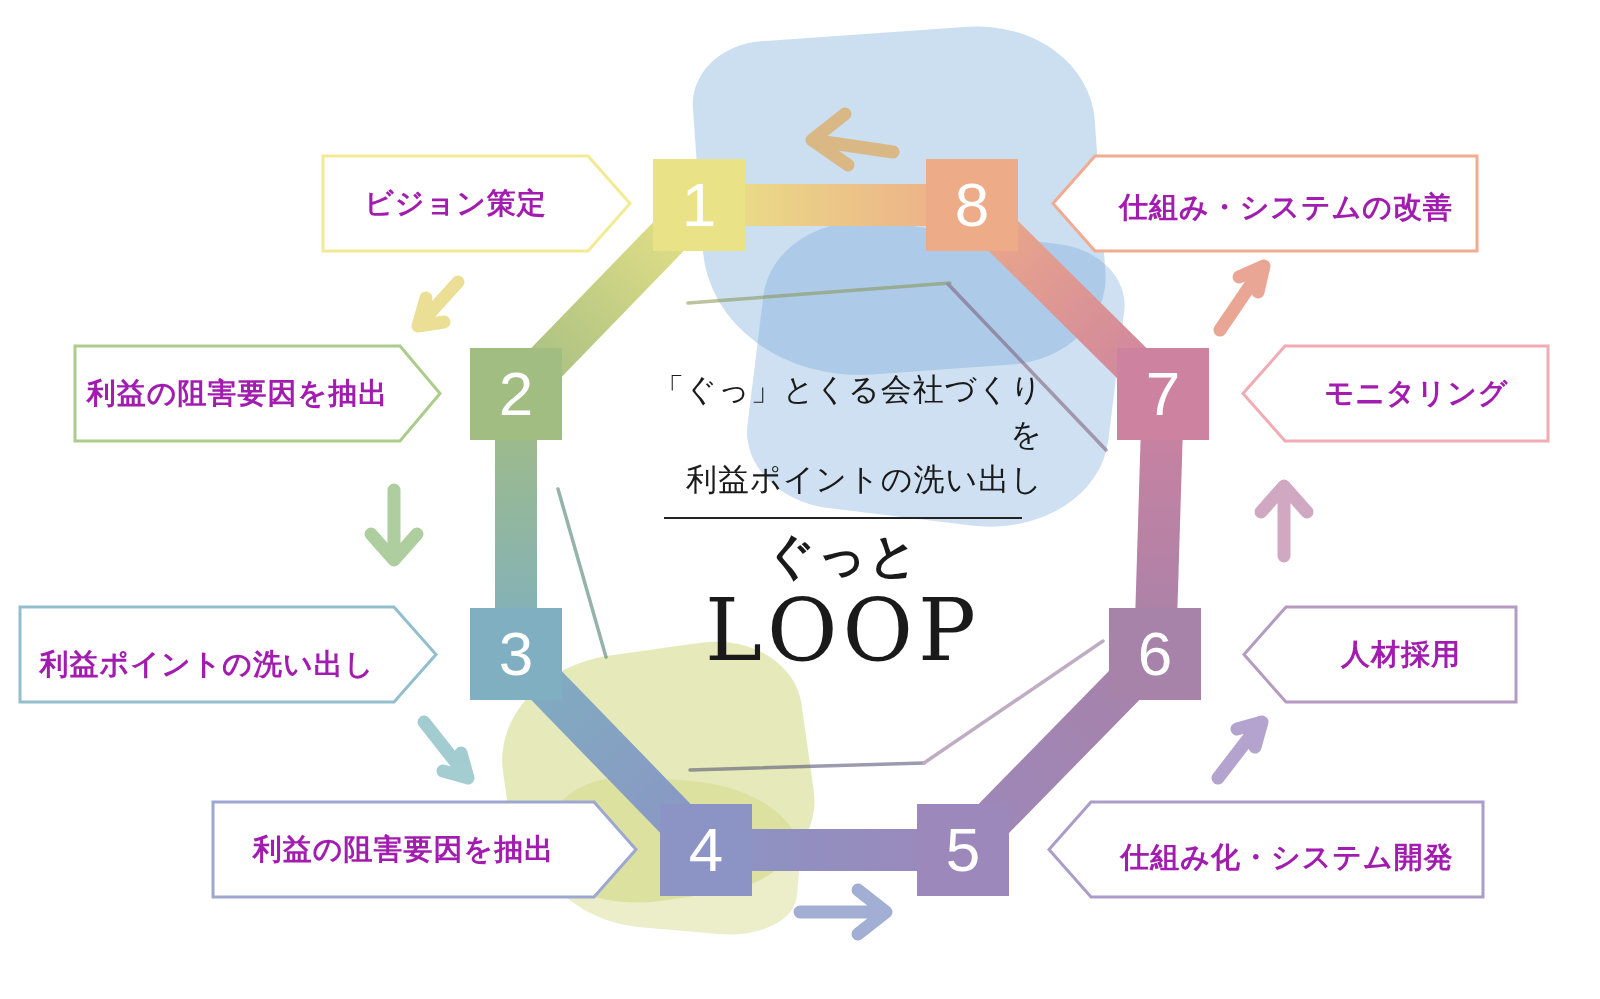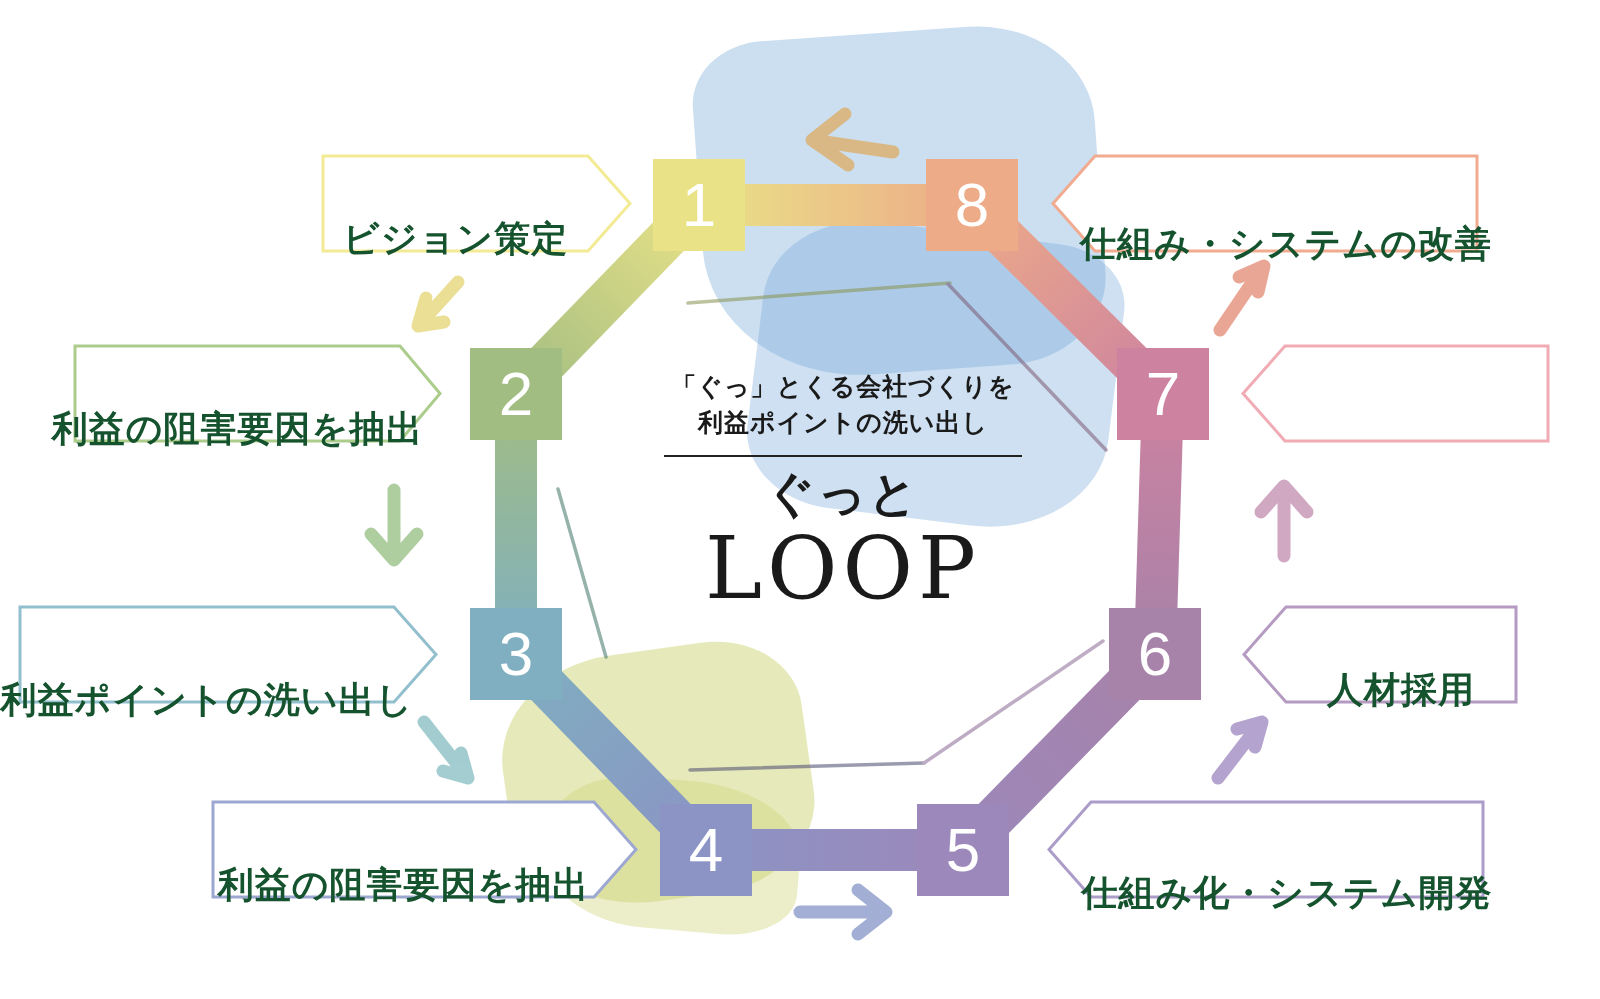--- a/index.html
+++ b/index.html
@@ -17,34 +17,34 @@
     position:absolute;width:92px;height:92px;z-index:3;
     display:flex;align-items:center;justify-content:center;
     color:#fff;font-size:62px;font-weight:400;line-height:1;
   }
   .n1{left:653px;top:159px;} .n2{left:470px;top:348px;}
   .n3{left:470px;top:608px;} .n4{left:660px;top:804px;}
   .n5{left:917px;top:804px;} .n6{left:1109px;top:608px;}
   .n7{left:1117px;top:348px;} .n8{left:926px;top:159px;}
   .lbl{
     position:absolute;z-index:4;display:flex;align-items:center;justify-content:center;
-    font-weight:800;font-size:36px;letter-spacing:1px;white-space:nowrap;color:#14532d;margin-top:36px;
+    font-weight:800;font-size:29px;letter-spacing:1px;white-space:nowrap;color:#a21caf;
   }
   .lbl1{left:323px;top:156px;width:265px;height:95px;}
   .lbl2{left:75px;top:346px;width:325px;height:95px;}
   .lbl3{left:20px;top:607px;width:374px;height:115px;}
   .lbl4{left:213px;top:802px;width:381px;height:95px;}
   .lbl5{left:1091px;top:802px;width:392px;height:111px;}
   .lbl6{left:1286px;top:607px;width:230px;height:95px;}
   .lbl7{left:1285px;top:346px;width:263px;height:95px;}
   .lbl8{left:1095px;top:156px;width:382px;height:104px;}
   .center-block{
     position:absolute;left:643px;top:368px;width:400px;z-index:4;text-align:center;
   }
-  .center-sub{font-size:25px;font-weight:700;line-height:1.45;letter-spacing:1px;}
+  .center-sub{font-size:31px;font-weight:400;line-height:1.45;letter-spacing:1px;text-align:right;}
   .center-rule{width:358px;height:0;border-top:2px solid #222;margin:14px auto 6px auto;}
   .center-jp{font-family:"DejaVu Serif","Liberation Serif",serif;font-weight:700;font-size:48px;line-height:1.25;letter-spacing:2px;}
   .center-en{font-family:"DejaVu Serif","Liberation Serif",serif;font-weight:500;font-size:86px;line-height:1.05;letter-spacing:5px;}
 </style>
 </head>
 <body>
 
 <div class="canvas">
 
   <div class="blob blob-blue-a"></div>
@@ -154,20 +154,21 @@
   <div class="node n8" style="background: rgb(237, 171, 136);">
       <span>8</span>
     </div>
 
   <div class="lbl lbl1">ビジョン策定</div>
   <div class="lbl lbl2">利益の阻害要因を抽出</div>
   <div class="lbl lbl3">利益ポイントの洗い出し</div>
   <div class="lbl lbl4">利益の阻害要因を抽出</div>
   <div class="lbl lbl5">仕組み化・システム開発</div>
   <div class="lbl lbl6">人材採用</div>
+  <div class="lbl lbl7">モニタリング</div>
   <div class="lbl lbl8">仕組み・システムの改善</div>
 
   <div class="center-block">
     <div class="center-sub">「ぐっ」とくる会社づくりを</div>
     <div class="center-sub">利益ポイントの洗い出し</div>
     <div class="center-rule"></div>
     <div class="center-jp">ぐっと</div>
     <div class="center-en">LOOP</div>
   </div>
 

